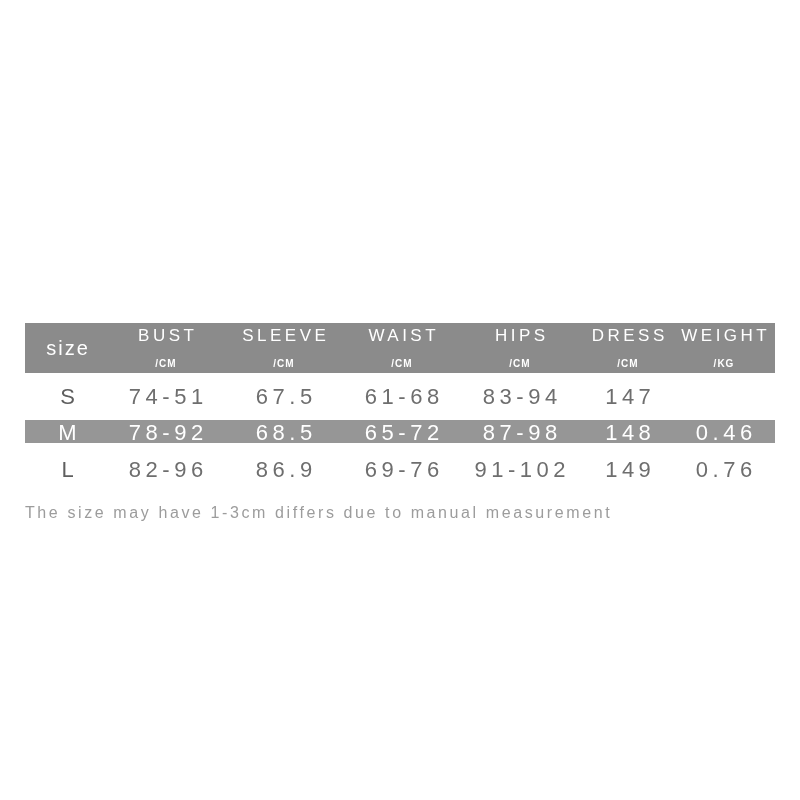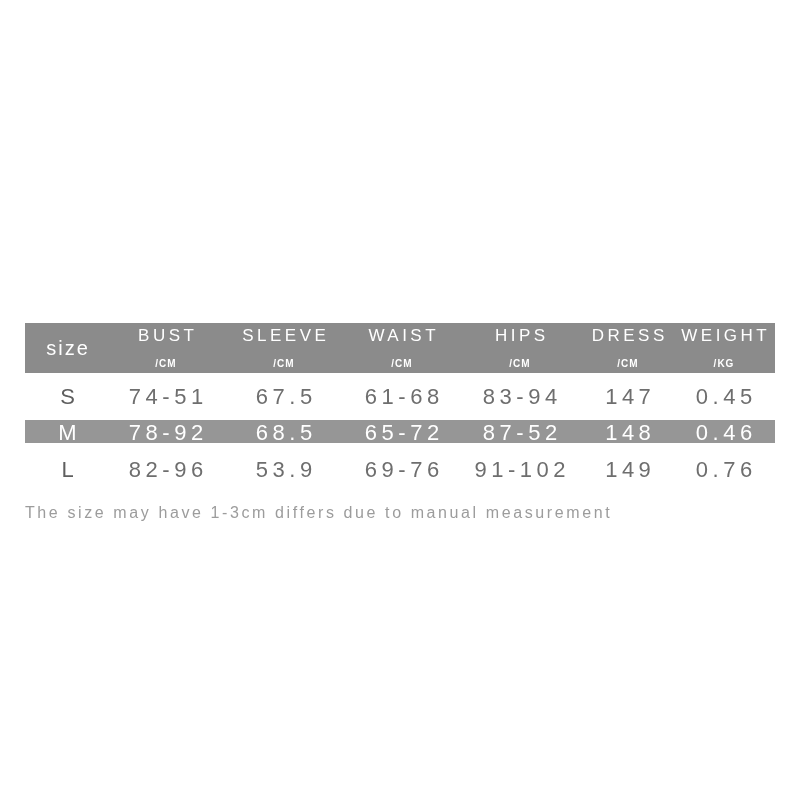--- a/index.html
+++ b/index.html
@@ -91,37 +91,36 @@
       </div>
     </div>
 
     <div class="row body row-s">
       <div class="cell size-letter">S</div>
       <div class="cell">74-51</div>
       <div class="cell">67.5</div>
       <div class="cell">61-68</div>
       <div class="cell">83-94</div>
       <div class="cell">147</div>
-      <div class="cell">0.45</div>
     </div>
 
     <div class="row body row-m">
       <div class="cell size-letter">M</div>
       <div class="cell">78-92</div>
       <div class="cell">68.5</div>
       <div class="cell">65-72</div>
-      <div class="cell">87-52</div>
+      <div class="cell">87-98</div>
       <div class="cell">148</div>
       <div class="cell">0.46</div>
     </div>
 
     <div class="row body row-l">
       <div class="cell size-letter">L</div>
       <div class="cell">82-96</div>
-      <div class="cell">53.9</div>
+      <div class="cell">86.9</div>
       <div class="cell">69-76</div>
       <div class="cell">91-102</div>
       <div class="cell">149</div>
       <div class="cell">0.76</div>
     </div>
 
     <div class="note">The size may have 1-3cm differs due to manual measurement</div>
   </div>
 </div>
 

